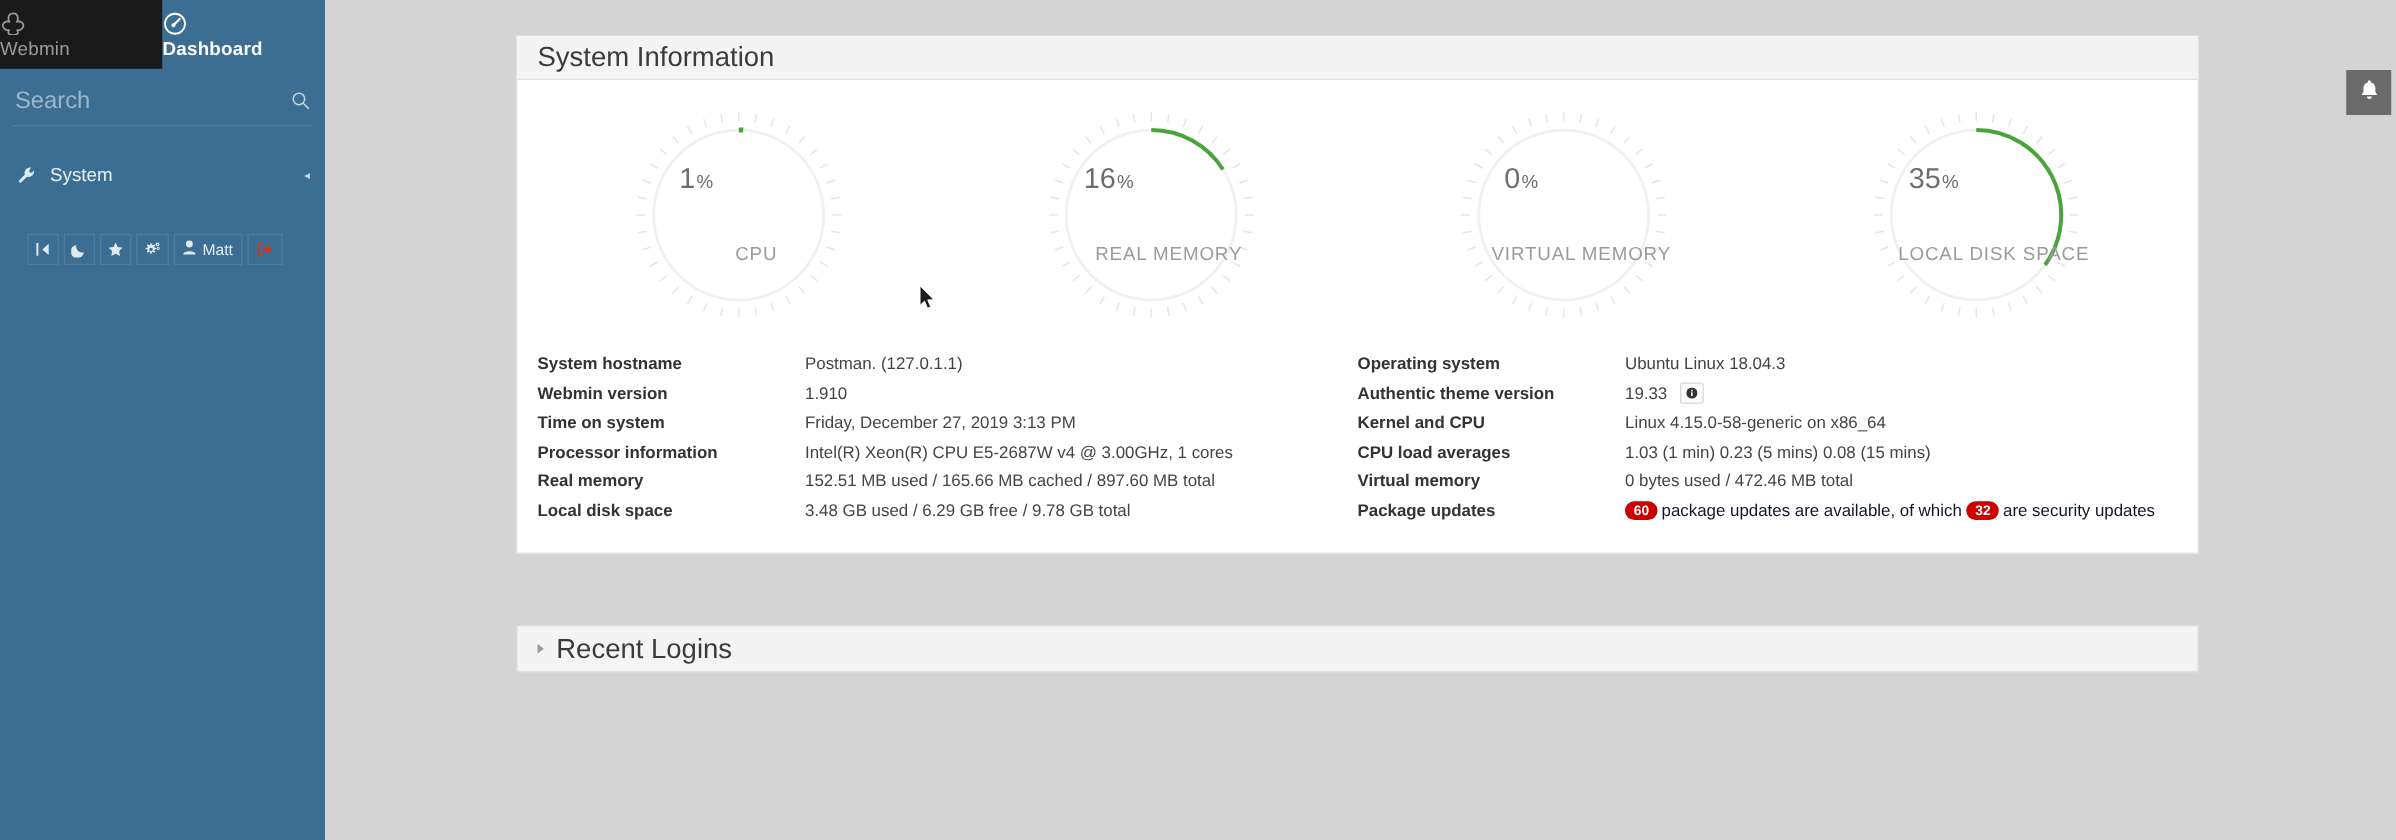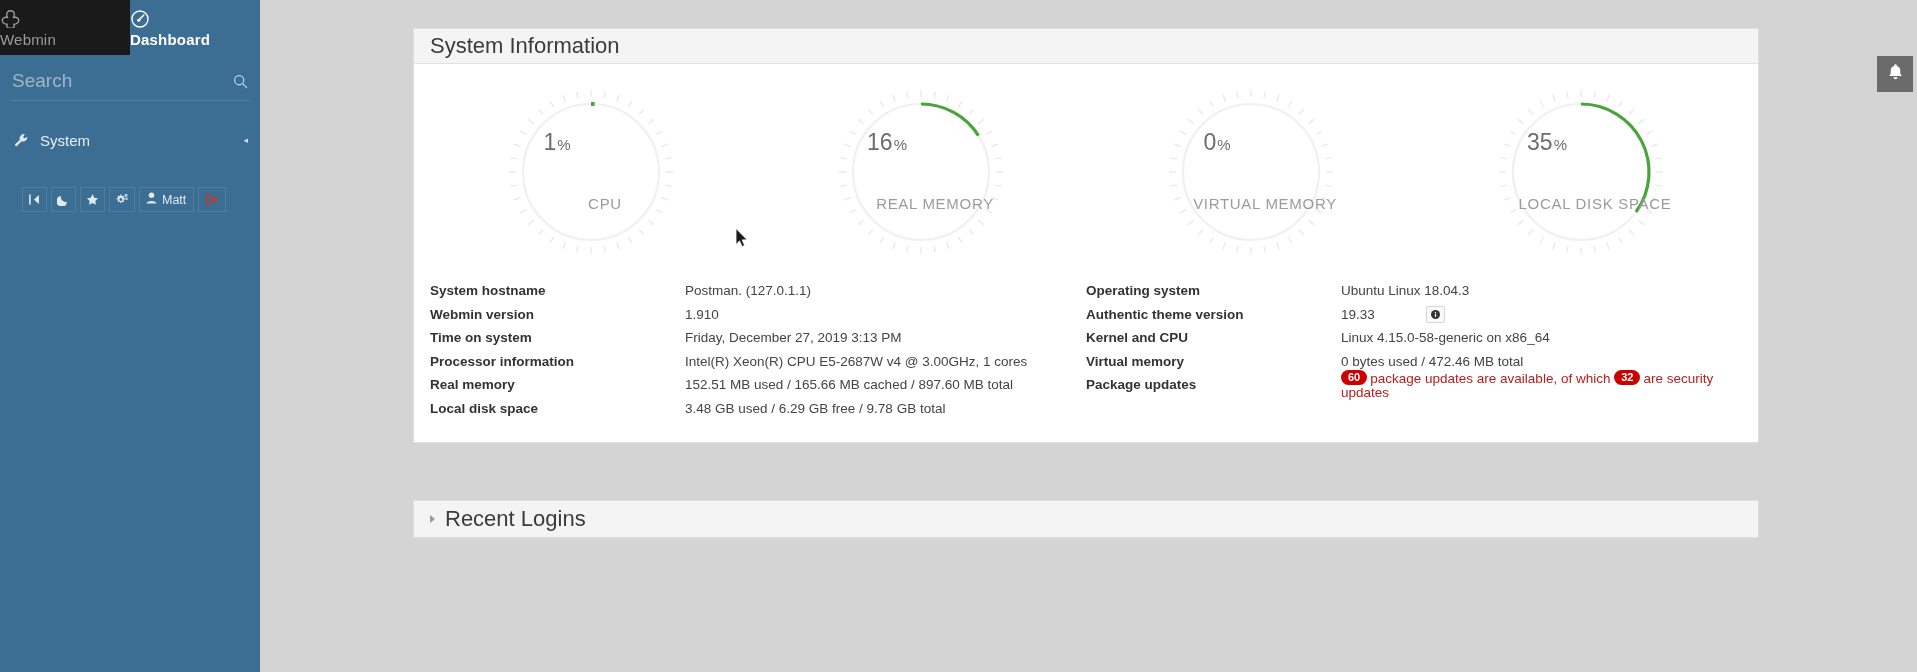--- a/index.html
+++ b/index.html
@@ -164,42 +164,41 @@
   .info-table {
     display: flex;
     padding: 0 16px 22px 16px;
   }
   .info-col { width: 50%; }
   .info-row {
     display: flex;
     height: 23.5px;
     align-items: center;
     font-size: 13.5px;
-    gap: 41px;
   }
   .info-key {
     width: 214px;
     flex: 0 0 214px;
     color: #333333;
     font-weight: bold;
   }
   .info-val { color: #444444; }
 
   .badge {
     display: inline-block;
     background: #cc0000;
     color: #ffffff;
     font-size: 11px;
     font-weight: bold;
     border-radius: 9px;
     padding: 1.5px 7px;
     margin-right: 3px;
     vertical-align: 1px;
   }
-  .link-blue { color: #b91c1c; cursor: pointer; }
+  .link-blue { color: #0f172a; cursor: pointer; }
   .info-pill {
     display: inline-flex;
     align-items: center; justify-content: center;
     width: 19px; height: 17px;
     border: 1px solid #d6d6d6;
     border-radius: 2px;
     background: #fafafa;
     margin-left: 10px;
     vertical-align: -4px;
     cursor: pointer;
@@ -559,20 +558,24 @@
                 <rect x="4.3" y="4.2" width="1.4" height="3.4" fill="#ffffff"></rect>
                 <rect x="4.3" y="2.1" width="1.4" height="1.4" fill="#ffffff"></rect>
               </svg>
             </span>
           </div>
           <div class="info-row">
             <div class="info-key">Kernel and CPU</div>
             <div class="info-val">Linux 4.15.0-58-generic on x86_64</div>
           </div>
           <div class="info-row">
+            <div class="info-key">CPU load averages</div>
+            <div class="info-val">1.03 (1 min) 0.23 (5 mins) 0.08 (15 mins)</div>
+          </div>
+          <div class="info-row">
             <div class="info-key">Virtual memory</div>
             <div class="info-val">0 bytes used / 472.46 MB total</div>
           </div>
           <div class="info-row">
             <div class="info-key">Package updates</div>
             <div class="info-val">
               <span class="badge">60</span><span class="link-blue">package updates are available, of which</span>
               <span class="badge">32</span><span class="link-blue">are security updates</span>
             </div>
           </div>

